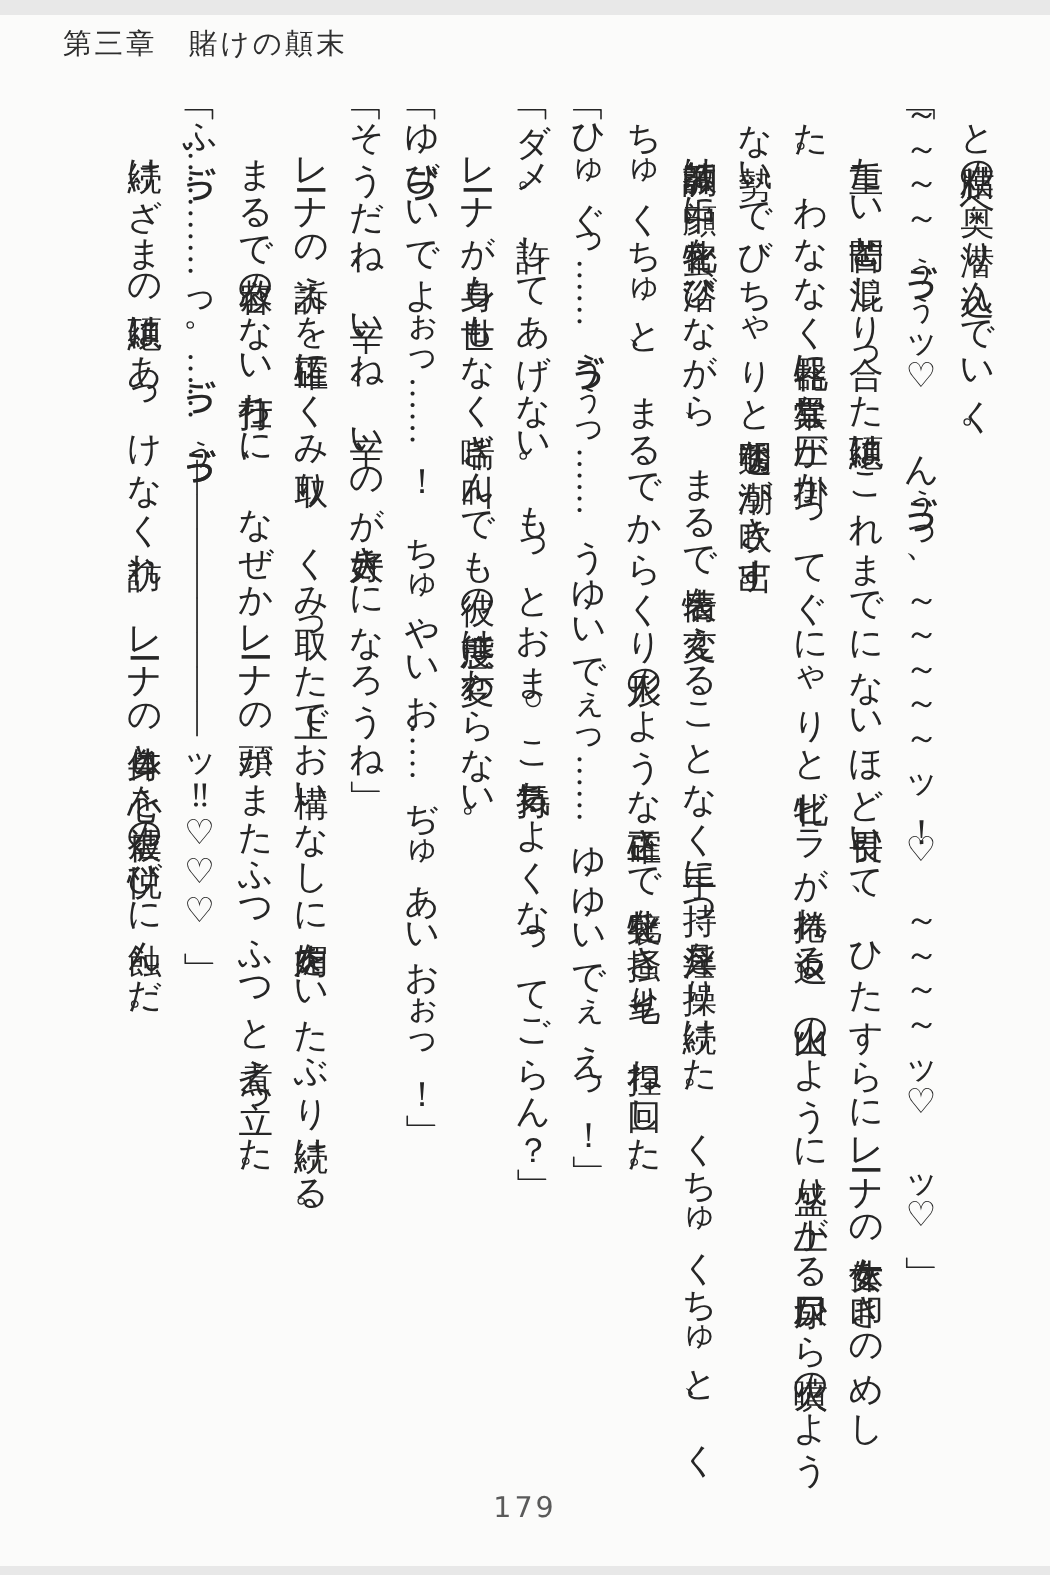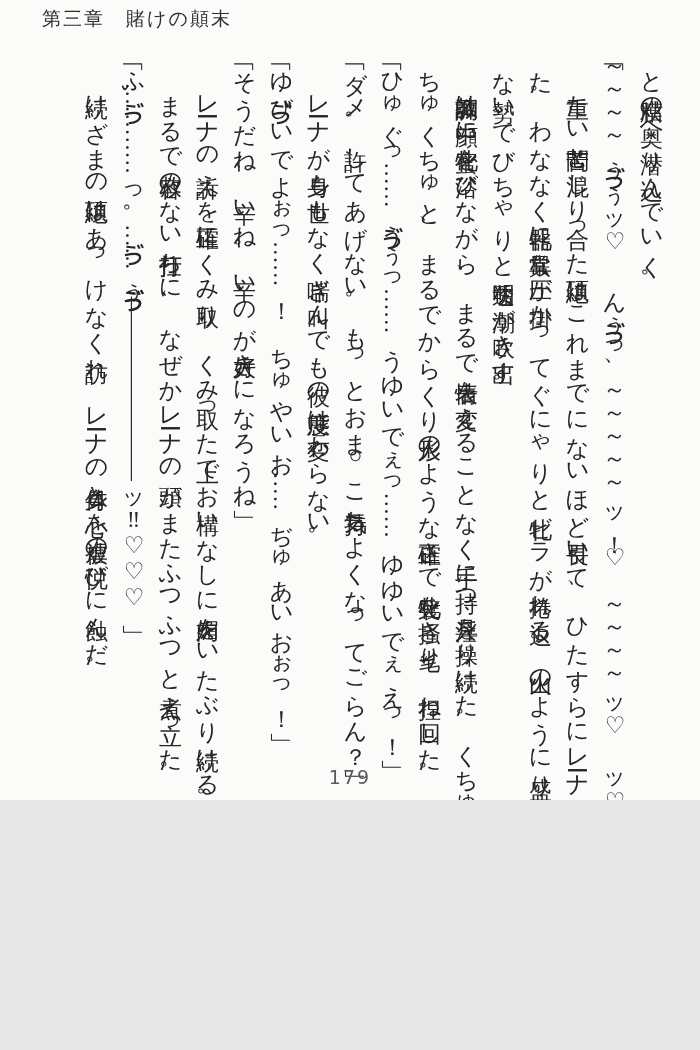--- a/index.html
+++ b/index.html
@@ -3,24 +3,25 @@
 <meta charset="utf-8">
 <style>
   html, body {
     margin: 0;
     padding: 0;
     background: #e8e8e8;
   }
   .page {
     position: relative;
     width: 700px;
-    height: 800px;
+    height: 1034px;
     background: #fbfbfa;
     overflow: hidden;
     font-family: "Liberation Serif", "DejaVu Serif", serif;
+    margin-top: 10px;
   }
   .chapter-header {
     position: absolute;
     top: 6px;
     left: 42px;
     font-size: 19px;
     letter-spacing: 2px;
     color: #2e2e2e;
     white-space: nowrap;
   }
@@ -39,21 +40,21 @@
     color: #262626;
     letter-spacing: 0;
     overflow: visible;
   }
   .text-block p {
     margin: 0;
     padding: 0;
   }
   .page-number {
     position: absolute;
-    bottom: 12px;
+    bottom: 28px;
     left: 0;
     width: 100%;
     text-align: center;
     font-size: 19px;
     letter-spacing: 2px;
     color: #5a5a5a;
     font-family: "DejaVu Sans", "Liberation Sans", sans-serif;
   }
 </style>
 </head>

